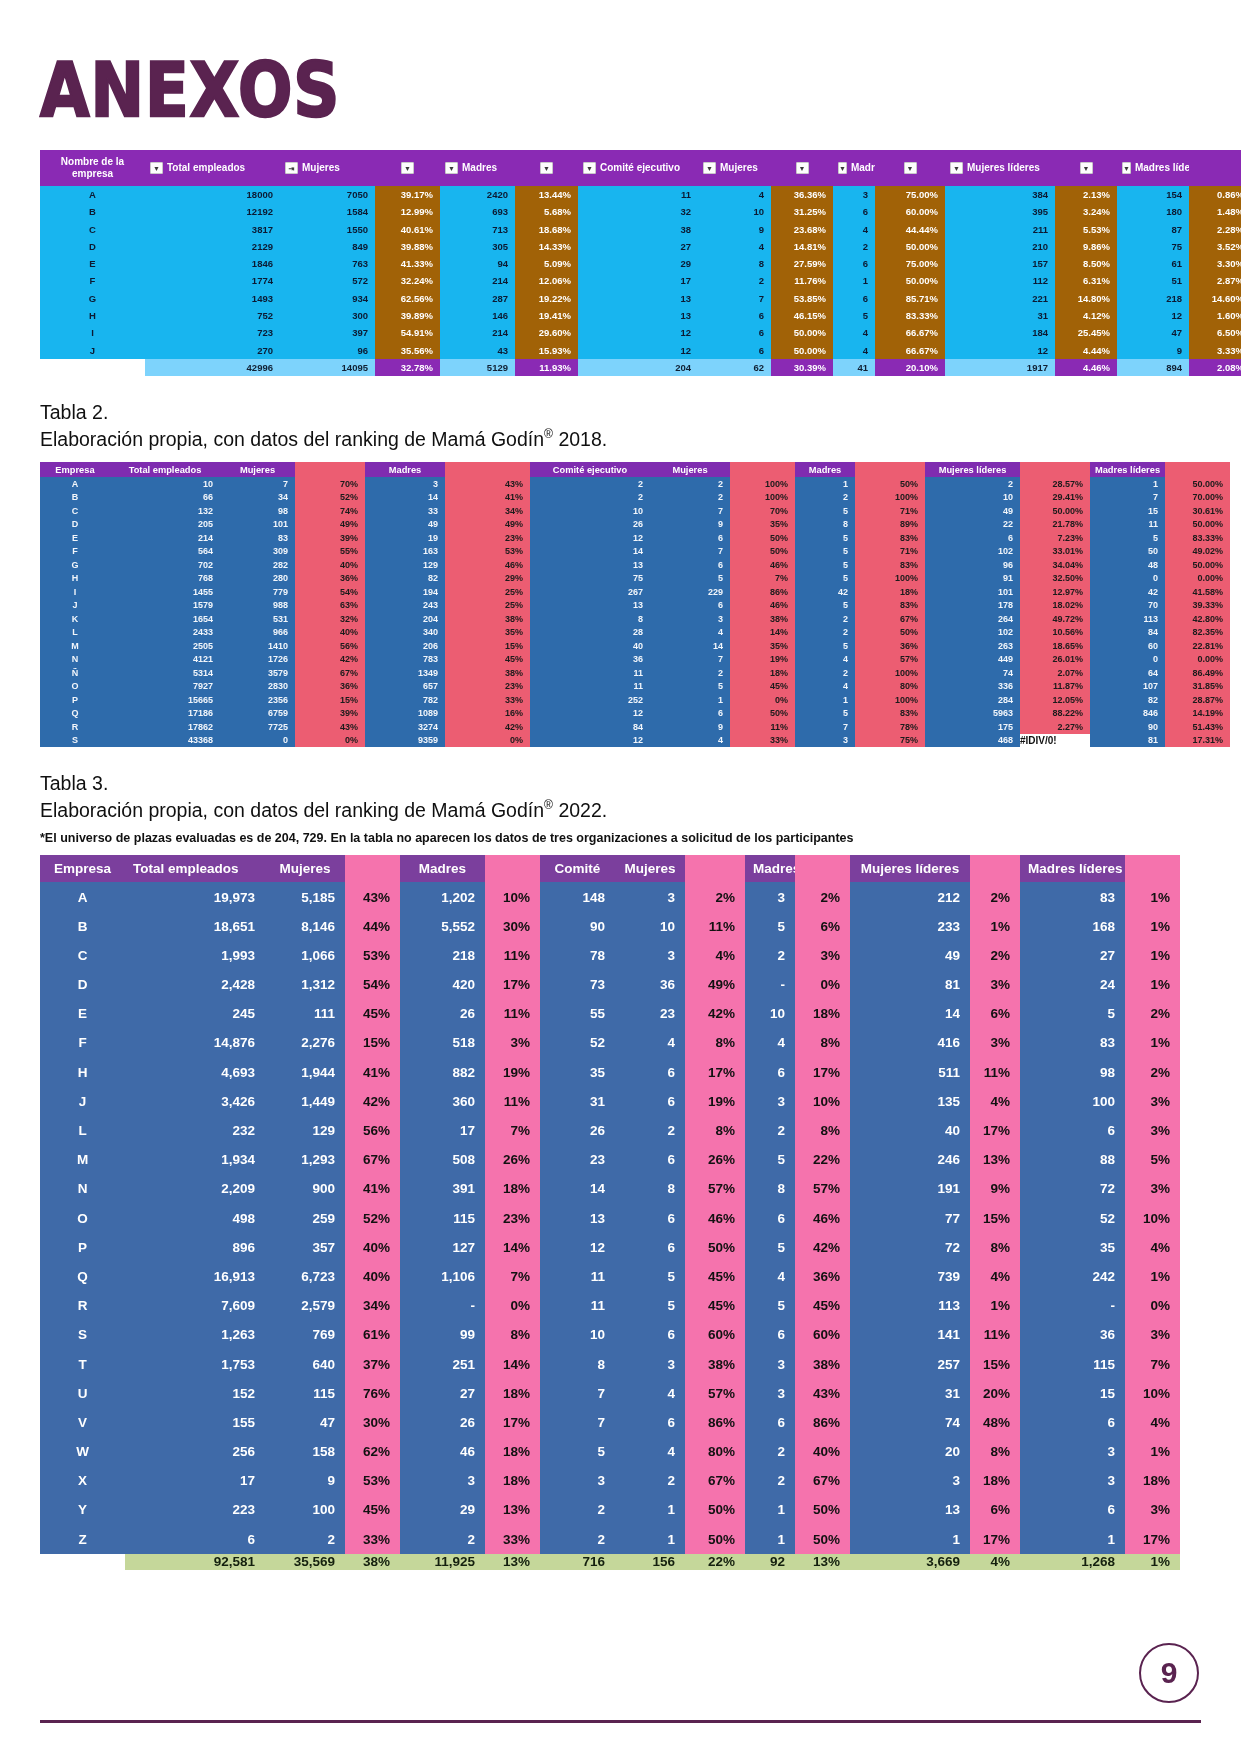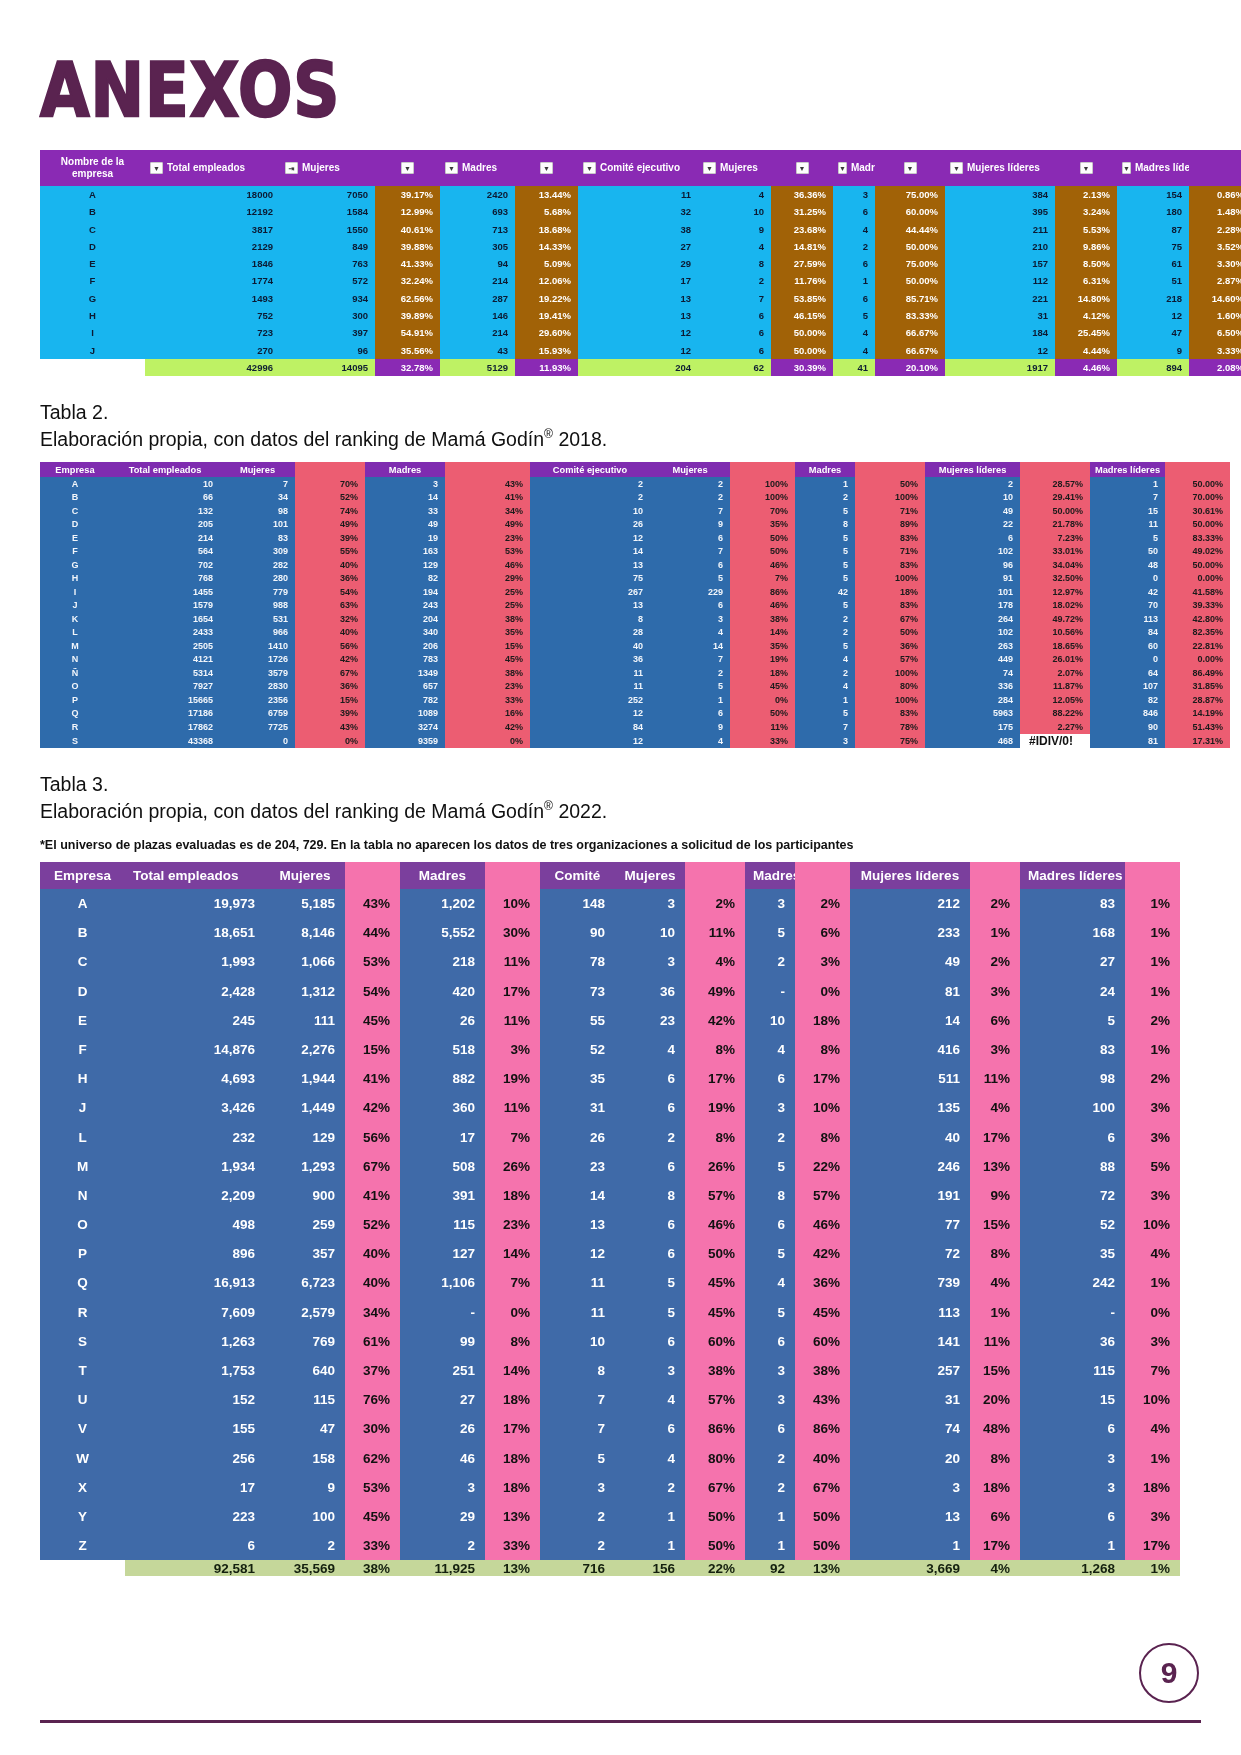--- a/index.html
+++ b/index.html
@@ -21,61 +21,61 @@
     -webkit-text-stroke:2px #5a2350;
     transform:scaleY(1.18) scaleX(1.0);
     transform-origin:left top;
     line-height:0.95;
     display:inline-block;
   }
 
   
   .caption { color:#101010; font-size:19.5px; line-height:1.33; }
   .caption .line2 { white-space:nowrap; }
-  .subnote { font-size:12.5px; font-weight:bold; color:#111; margin-top:14px; }
+  .subnote { font-size:12.5px; font-weight:bold; color:#111; margin-top:8px; }
 
   .sup { font-size:0.62em; vertical-align:super; }
 
   
   .xl { border-collapse:collapse; table-layout:fixed; width:1040px; }
   .xl td, .xl th { padding:0; font-weight:bold; white-space:nowrap; overflow:hidden; }
 
   
   .t1 { font-size:9.5px; }
   .t1 .hdr td {
     background:#8a2ab4; color:#ffffff; height:36px;
     font-size:10px; text-align:center; vertical-align:middle; padding:0 3px;
   }
   .t1 .hdr td.name2 { line-height:1.15; }
   .t1 td.cy  { background:#18b5ef; color:#0c1a33; }
   .t1 td.pk  { background:#a16207; color:#ffffff; }
   .t1 .body td { height:17.3px; text-align:right; padding-right:7px; vertical-align:middle; }
   .t1 .body td.ctr { text-align:center; padding-right:0; }
-  .t1 .tot td { height:17px; background:#bef264; color:#102033; text-align:right; padding-right:7px; }
+  .t1 .tot td { height:17px; background:#7dd3fc; color:#102033; text-align:right; padding-right:7px; }
   .t1 .tot td.pkt { background:#8a2ab4; color:#fff; }
   .t1 .tot td.blank { background:#ffffff; }
   .t1 .tot td.ctr { text-align:center; padding-right:0; }
   .caret {
     display:inline-block; width:13px; height:12px; background:#fdfdfd;
     border:1px solid #c9c9c9; border-radius:1px; color:#3a3a3a;
     font-size:7px; line-height:11px; text-align:center; vertical-align:middle;
     margin:0 2px;
   }
   .t1 .hdr .cellflex { display:flex; align-items:center; justify-content:flex-start; gap:2px; }
   .t1 .hdr .cellflex.only { justify-content:center; }
 
   
   .t2 { font-size:9px; }
   .t2 .hdr td { background:#7f2cb0; color:#fff; height:15px; font-size:9.3px; text-align:center; }
   .t2 .hdr td.empty { background:#ec5d72; }
   .t2 td.bl { background:#2e6bab; color:#f2f6fb; }
   .t2 td.rd { background:#ec5d72; color:#1b1b1b; }
   .t2 .body td { height:13.5px; text-align:right; padding-right:7px; vertical-align:middle; }
   .t2 .body td.ctr { text-align:center; padding-right:0; }
-  .t2 .body td.err { background:#ffffff; color:#111; text-align:center; padding-right:8px; font-size:12px; }
+  .t2 .body td.err { background:#ffffff; color:#111; text-align:left; padding-right:8px; font-size:10px; }
   .t2 .tot td { height:13px; background:#00b33c; color:#0b2a12; text-align:center; }
 
   
   .t3 { font-size:13.5px; }
   .t3 .hdr td {
     background:#7b3f9d; color:#ffffff; height:27px; font-size:13.5px;
     text-align:center; vertical-align:middle; padding:0 8px;
   }
   .t3 .hdr td.empty { background:#f573ad; }
   .t3 .hdr td.left { text-align:left; }

